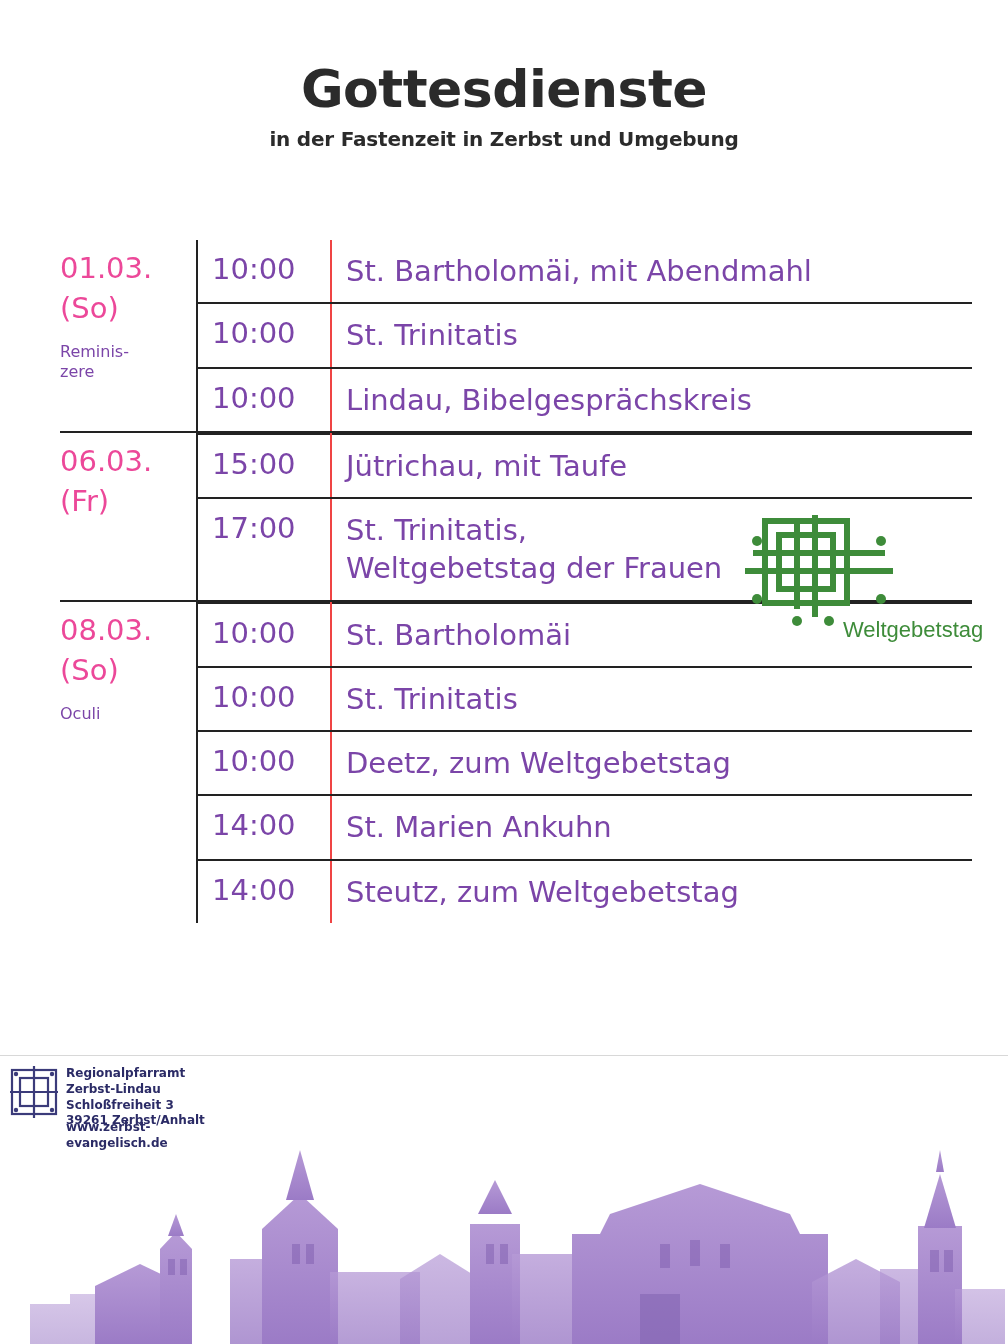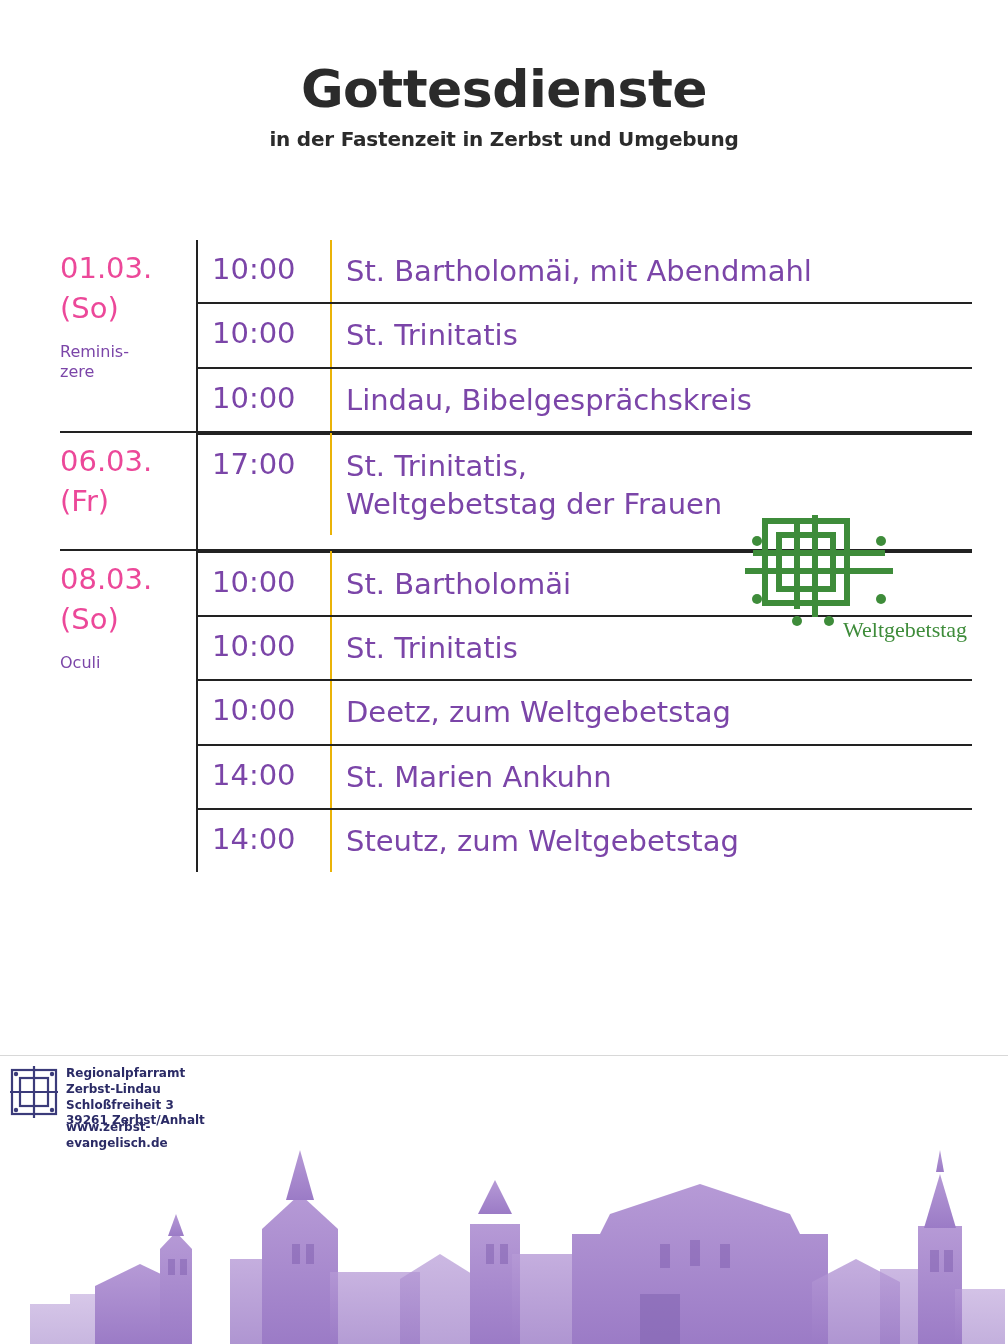--- a/index.html
+++ b/index.html
@@ -83,21 +83,21 @@
     border-bottom: 2px solid #222;
   }
   .ev-row.last > td {
     border-bottom: none;
   }
   .ev-time {
     width: 118px;
     font-size: 29px;
     color: #7b45a8;
     padding: 12px 0 12px 14px !important;
-    border-right: 2px solid #eab308;
+    border-right: 2px solid #ef4444;
     vertical-align: top;
     white-space: nowrap;
   }
   .ev-text {
     font-size: 29px;
     color: #7b45a8;
     padding: 12px 8px 12px 14px !important;
     vertical-align: top;
     line-height: 1.32;
     white-space: pre-line;
@@ -111,21 +111,21 @@
     width: 250px;
     height: 155px;
     pointer-events: none;
   }
   .wgt-caption {
     position: absolute;
     left: 108px;
     top: 112px;
     font-size: 22px;
     color: #3e8c3a;
-    font-family: Liberation Serif, serif;
+    font-family: Liberation Sans, sans-serif;
     white-space: nowrap;
   }
 
   
   .footer {
     position: absolute;
     left: 0;
     bottom: 0;
     width: 1008px;
     height: 290px;
@@ -199,20 +199,24 @@
 
     <tr class="group-sep">
       <td class="daycell">
         <div class="day-date">06.03.
 (Fr)</div>
         <div class="day-note"></div>
       </td>
       <td class="events">
         <table class="evtable">
           <tbody>
+            <tr class="ev-row">
+              <td class="ev-time">15:00</td>
+              <td class="ev-text">Jütrichau, mit Taufe</td>
+            </tr>
             <tr class="ev-row last">
               <td class="ev-time">17:00</td>
               <td class="ev-text">St. Trinitatis,
 Weltgebetstag der Frauen</td>
             </tr>
           </tbody>
         </table>
       </td>
     </tr>
 

